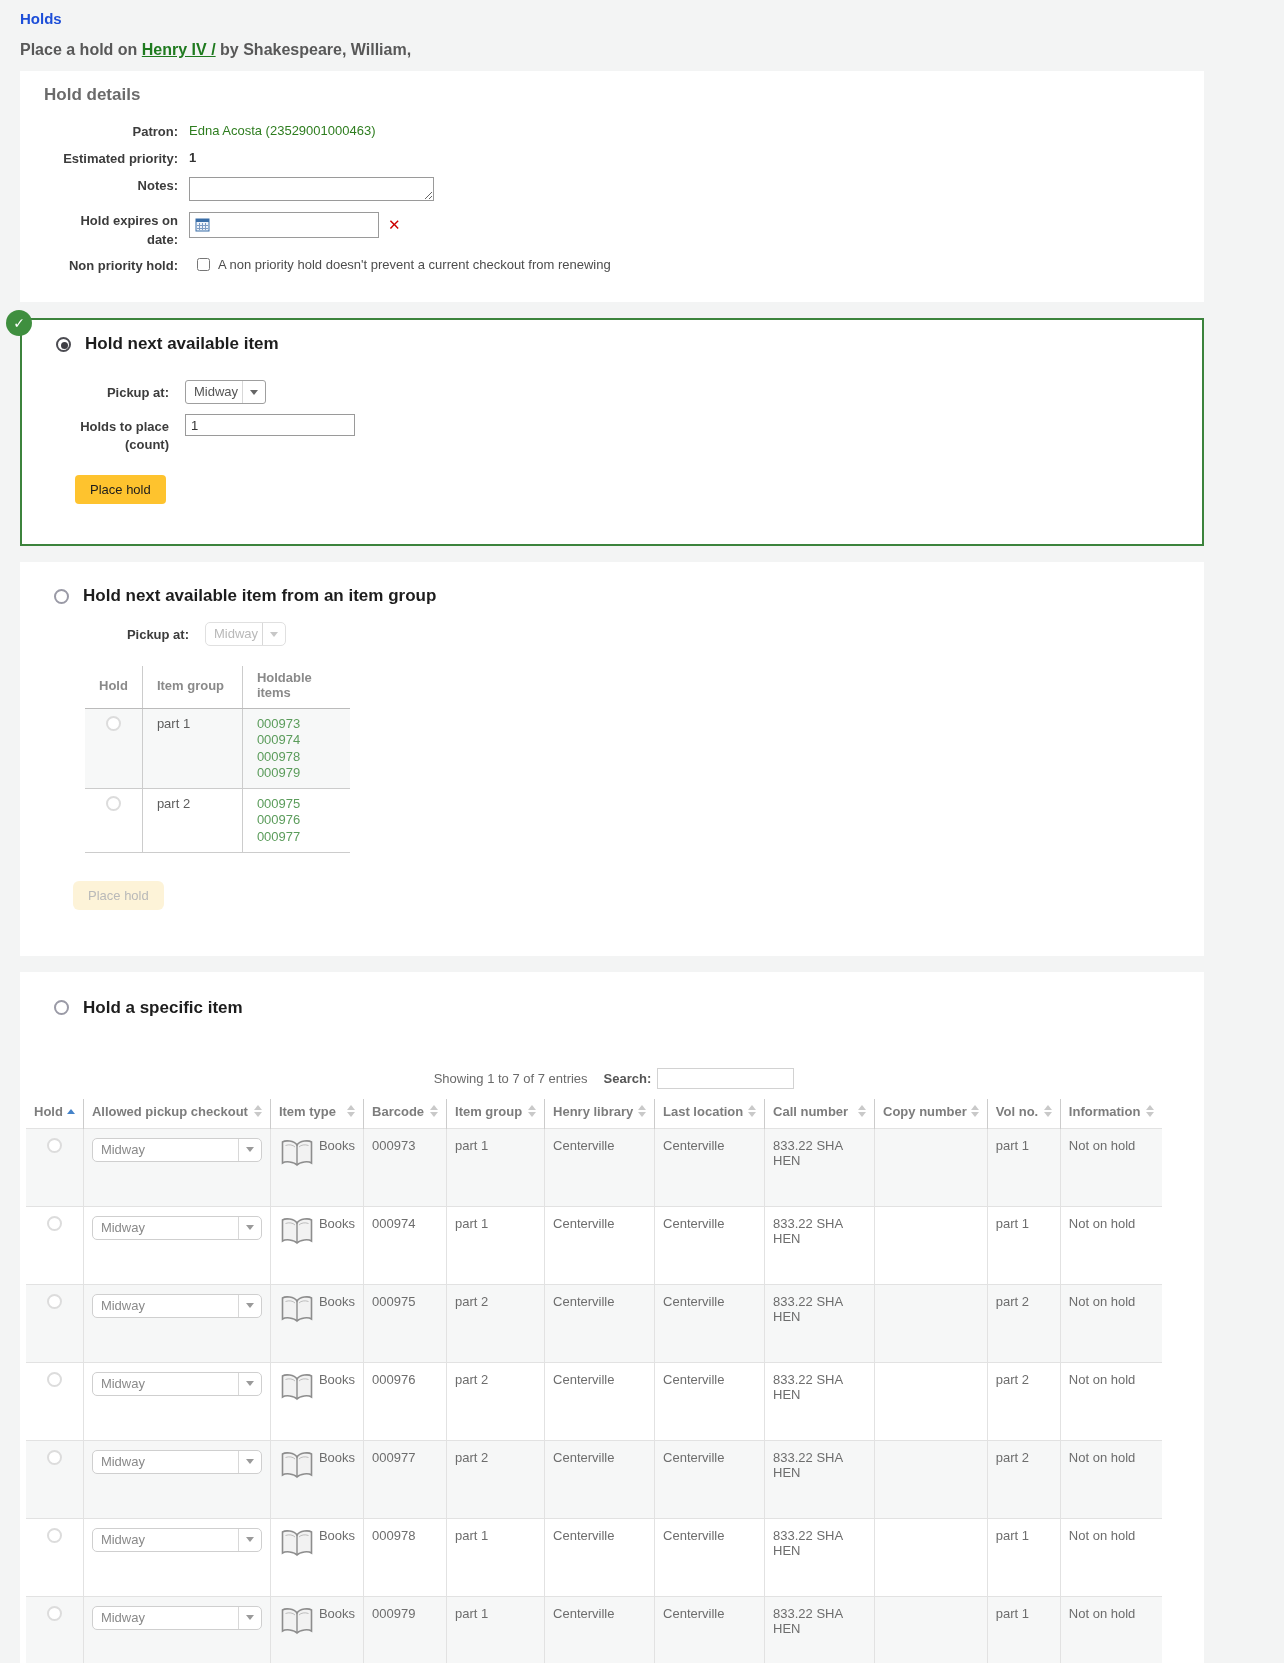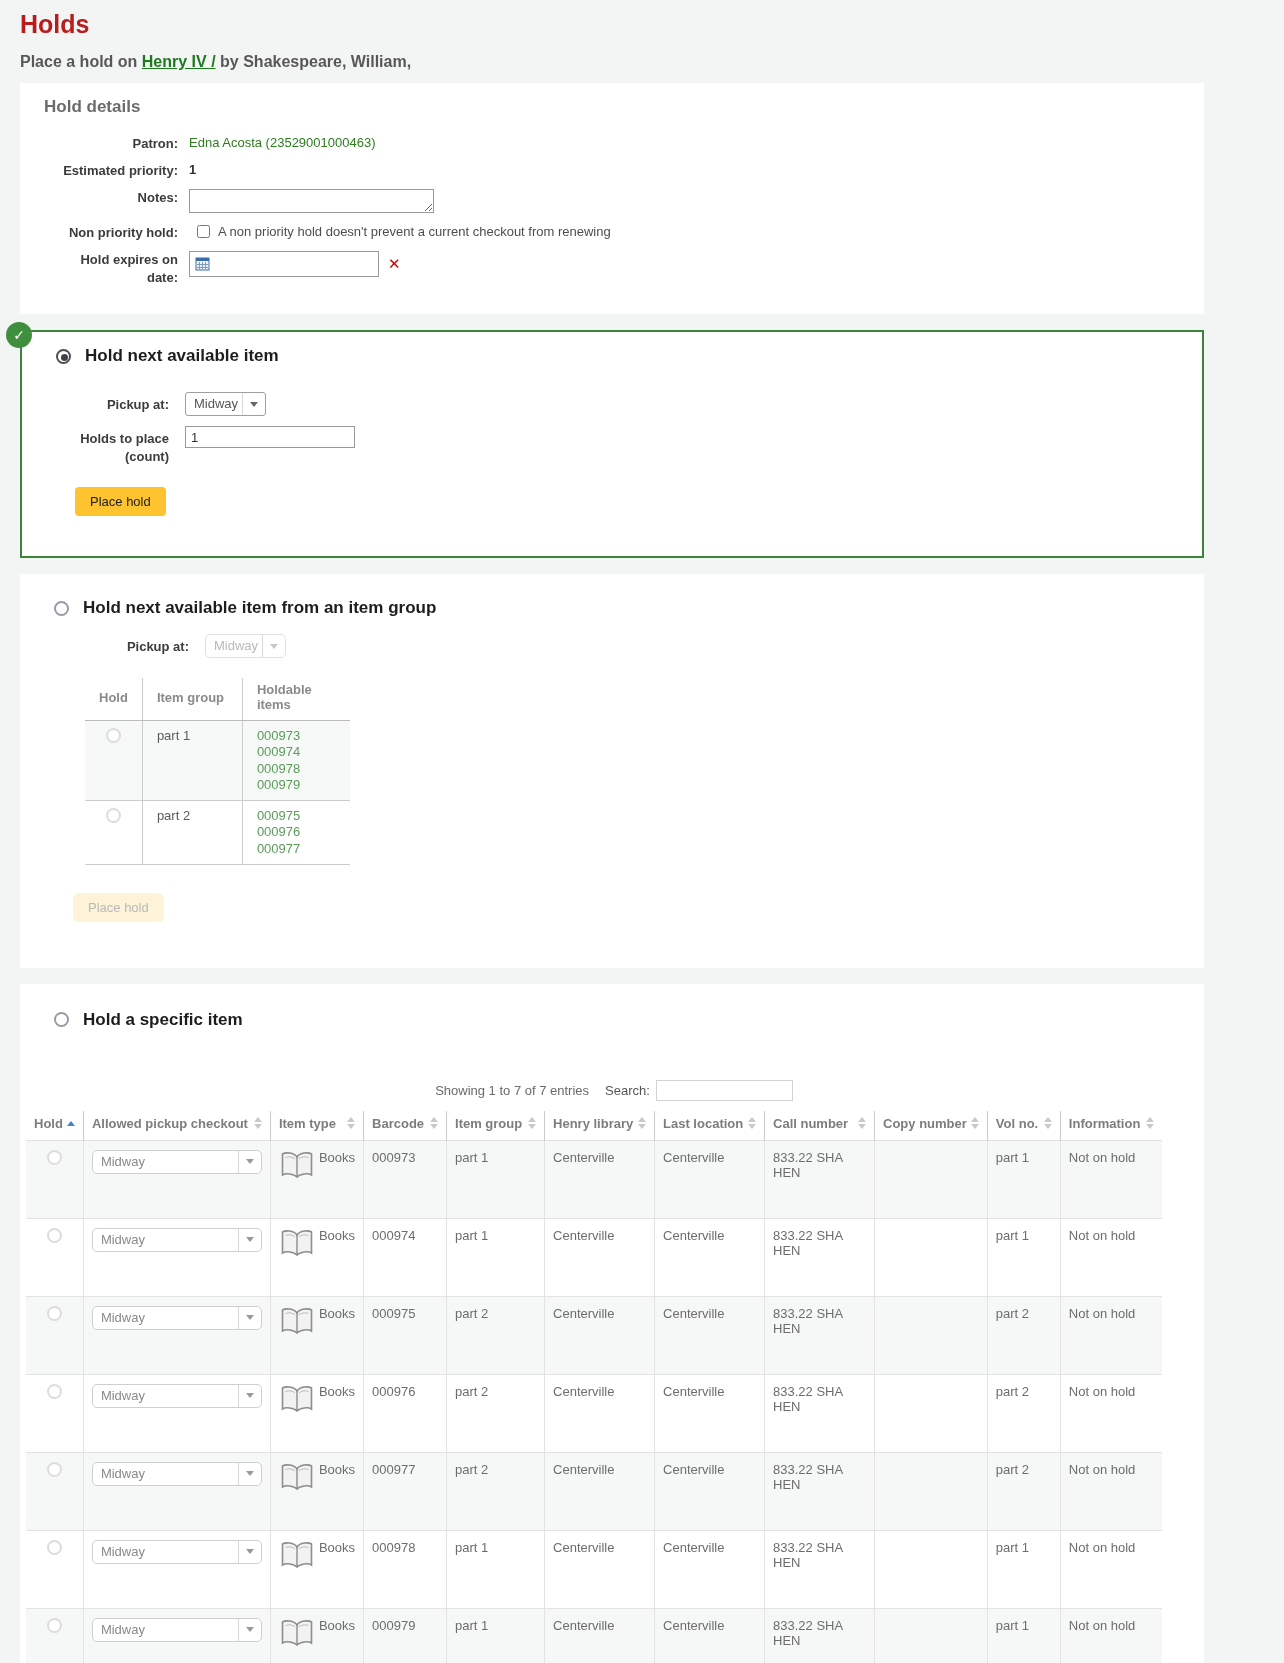--- a/index.html
+++ b/index.html
@@ -9,21 +9,21 @@
     font-size: 13px;
     color: #555;
     background: #f3f4f4;
     min-height: 1663px;
     position: relative;
   }
   a { text-decoration: none; cursor: pointer; }
 
   
   .page-header { padding: 10px 20px 0 20px; }
-  .page-title { font-size: 25px; font-weight: bold; color: #b91c1c; }
+  .page-title { font-size: 15px; font-weight: bold; color: #1d4ed8; }
   .page-subtitle { margin-top: 14px; font-size: 16px; font-weight: bold; color: #585858; }
   .page-subtitle .biblio-link { color: #1f7a1f; text-decoration: underline; }
 
   
   .panel {
     background: #fff;
     width: 1184px;
     margin: 12px 0 0 20px;
     padding: 14px 24px 20px 24px;
   }
@@ -112,21 +112,21 @@
   .group-table td { padding: 7px 14px; vertical-align: top; border-right: 1px solid #ccc; border-bottom: 1px solid #ccc; }
   .group-table td:last-child { border-right: none; }
   .group-table tr:nth-child(odd) td { background: #f7f8f8; }
   .group-table .hold-cell { text-align: center; width: 48px; }
   .group-table .group-cell { width: 100px; color: #5d5d5d; }
   .group-table .items-cell { width: 108px; }
   .holdable-link { display: block; color: #5b9c5b; line-height: 1.25; }
 
   
   .table-meta { display: flex; align-items: center; margin: 50px 0 10px 4px; color: #6a6a6a; justify-content: center; }
-  .search-label { font-weight: normal; color: #555; margin-left: 16px; margin-right: 6px; }
+  .search-label { font-weight: bold; color: #555; margin-left: 16px; margin-right: 6px; }
   .search-input { width: 137px; height: 21px; border: 1px solid #d2d2d2; font-family: "Liberation Sans", sans-serif; padding: 0 4px; }
 
   .items-table { border-collapse: collapse; margin-left: 6px; table-layout: fixed; }
   .items-table th {
     font-weight: bold; color: #7d7d7d; text-align: left; font-size: 13px;
     padding: 5px 8px 9px 8px; border-right: 1px solid #ccc; white-space: nowrap;
   }
   .items-table th:last-child { border-right: none; }
   .items-table th .th-inner { display: flex; align-items: center; justify-content: space-between; gap: 4px; }
   .items-table td {
@@ -170,26 +170,20 @@
   </div>
 
   <div class="form-row">
     <div class="form-label">Estimated priority:</div>
     <div class="form-value priority-value">1</div>
   </div>
 
   <div class="form-row">
     <div class="form-label">Notes:</div>
     <div class="form-value"><textarea class="notes" style=""></textarea></div>
-  </div>
-
-  <div class="form-row checkbox-row">
-    <div class="form-label">Non priority hold:</div>
-    <input type="checkbox" style="">
-    <div class="checkbox-text">A non priority hold doesn't prevent a current checkout from renewing</div>
   </div>
 
   <div class="form-row">
     <div class="form-label"><span class="narrow">Hold expires on date:</span></div>
     <div class="form-value date-wrap">
       <div class="date-input">
         <svg width="15" height="15" viewBox="0 0 15 15">
           <rect x="1" y="2" width="13" height="12" fill="#eef3fa" stroke="#3a6ea8" stroke-width="1"></rect>
           <rect x="1" y="2" width="13" height="3" fill="#3a6ea8"></rect>
           <g stroke="#7d9cc4" stroke-width="1">
@@ -197,20 +191,26 @@
               <line x1="7.5" y1="6" x2="7.5" y2="13"></line>
               <line x1="10.5" y1="6" x2="10.5" y2="13"></line>
             <line x1="2" y1="8.5" x2="13" y2="8.5"></line>
               <line x1="2" y1="11.5" x2="13" y2="11.5"></line>
           </g>
         </svg>
       </div>
       <span class="clear-x">✕</span>
     </div>
   </div>
+
+  <div class="form-row checkbox-row">
+    <div class="form-label">Non priority hold:</div>
+    <input type="checkbox" style="">
+    <div class="checkbox-text">A non priority hold doesn't prevent a current checkout from renewing</div>
+  </div>
 </div>
 
 <div class="option-box selected">
   <div class="check-badge">✓</div>
   <div class="option-title-row">
     <span class="radio selected"></span>
     <span class="option-title">Hold next available item</span>
   </div>
 
   <div class="opt-form-row" style="margin-top:26px;">

